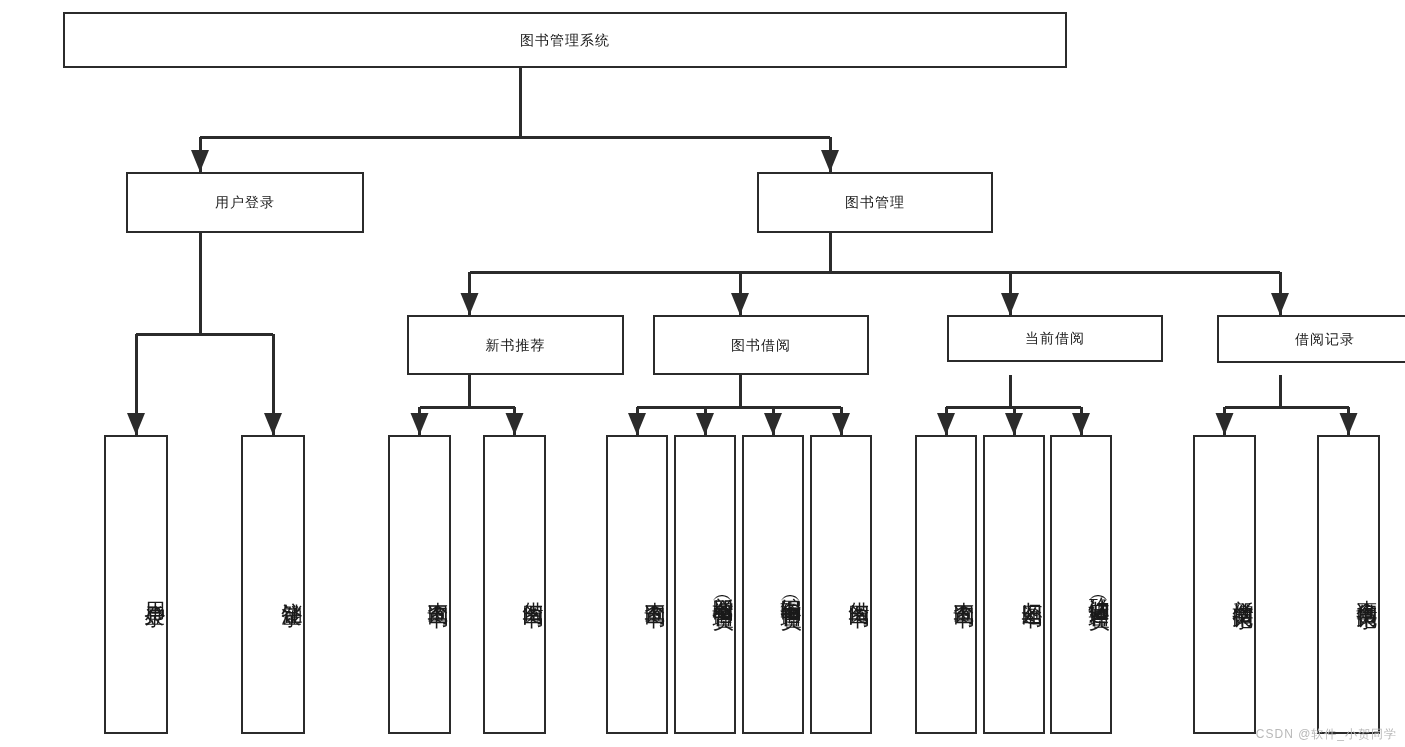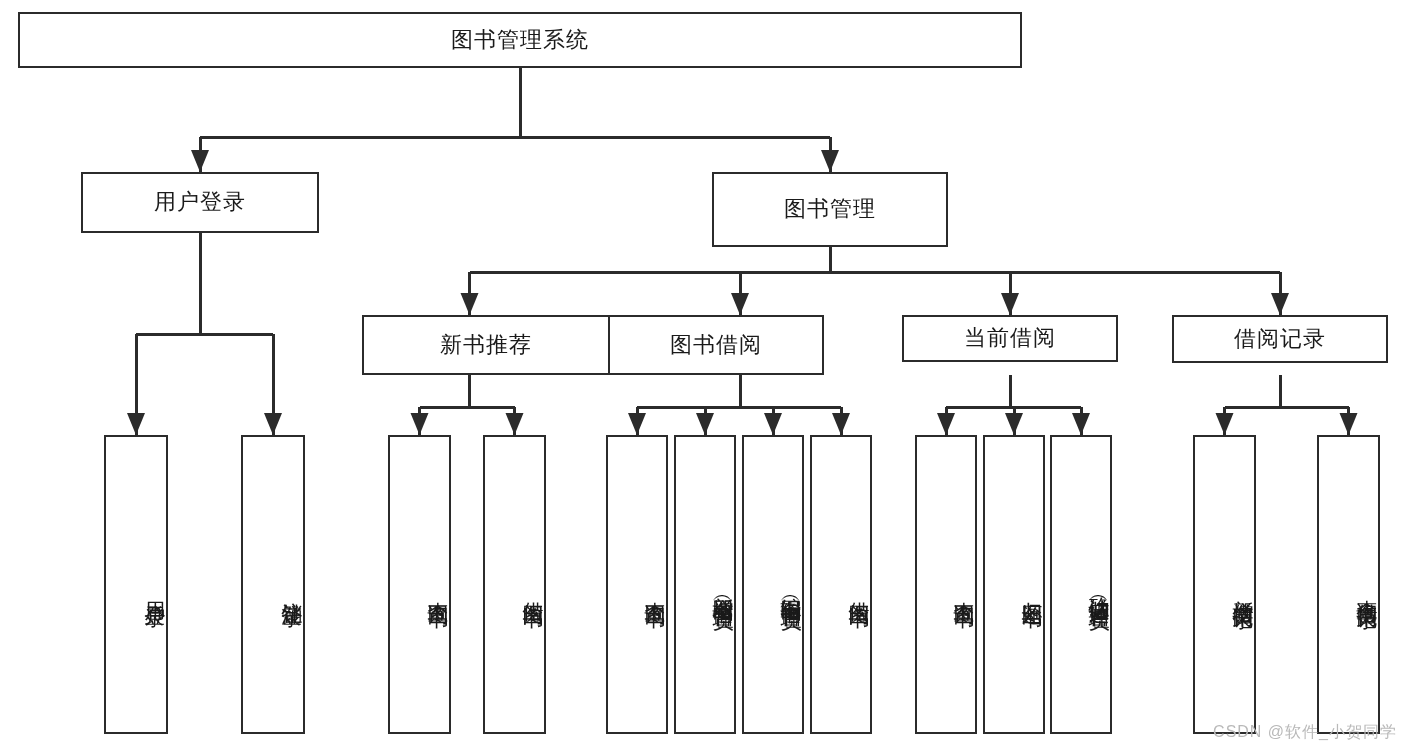--- a/index.html
+++ b/index.html
@@ -28,23 +28,24 @@
     position: absolute;
     box-sizing: border-box;
     border: 2px solid #2b2b2b;
     background: #ffffff;
     display: flex;
     align-items: center;
     justify-content: center;
     color: #1a1a1a;
   }
   .node.horiz {
-    font-size: 22px;
+    font-size: 14px;
     letter-spacing: 1px;
     line-height: 1.2;
+    margin-left: 45px;
   }
   .node.vert {
     writing-mode: vertical-rl;
     text-orientation: upright;
     font-size: 21px;
     line-height: 1.05;
     letter-spacing: 2px;
     align-items: flex-start;
     justify-content: center;
     padding-top: 8px;
@@ -52,21 +53,21 @@
   }
   .node.vert .vtext {
     writing-mode: vertical-rl;
     text-orientation: upright;
     display: block;
   }
   .watermark {
     position: absolute;
     right: 8px;
     bottom: 4px;
-    font-size: 16px;
+    font-size: 12px;
     color: #b9b9b9;
     letter-spacing: 1px;
     white-space: nowrap;
     pointer-events: none;
     margin-top: 6px;
   }
 </style>
 </head>
 <body>
 
@@ -127,24 +128,24 @@
       <polygon points="1339.5,413 1357.5,413 1348.5,435" fill="#2b2b2b"></polygon>
     </svg>
 
   <div id="nodes">
       <div class="node horiz" style="left: 18px; top: 12px; width: 1004px; height: 56px;">
         <span>图书管理系统</span>
       </div>
       <div class="node horiz" style="left: 81px; top: 172px; width: 238px; height: 61px;">
         <span>用户登录</span>
       </div>
-      <div class="node horiz" style="left: 712px; top: 172px; width: 236px; height: 75px;">
+      <div class="node horiz" style="left: 712px; top: 172px; width: 236px; height: 61px;">
         <span>图书管理</span>
       </div>
-      <div class="node horiz" style="left: 362px; top: 315px; width: 248px; height: 60px; text-align: right;">
+      <div class="node horiz" style="left: 362px; top: 315px; width: 217px; height: 60px; text-align: right;">
         <span>新书推荐</span>
       </div>
       <div class="node horiz" style="left: 608px; top: 315px; width: 216px; height: 60px;">
         <span>图书借阅</span>
       </div>
       <div class="node horiz" style="left: 902px; top: 315px; width: 216px; height: 47px;">
         <span>当前借阅</span>
       </div>
       <div class="node horiz" style="left: 1172px; top: 315px; width: 216px; height: 48px;">
         <span>借阅记录</span>

